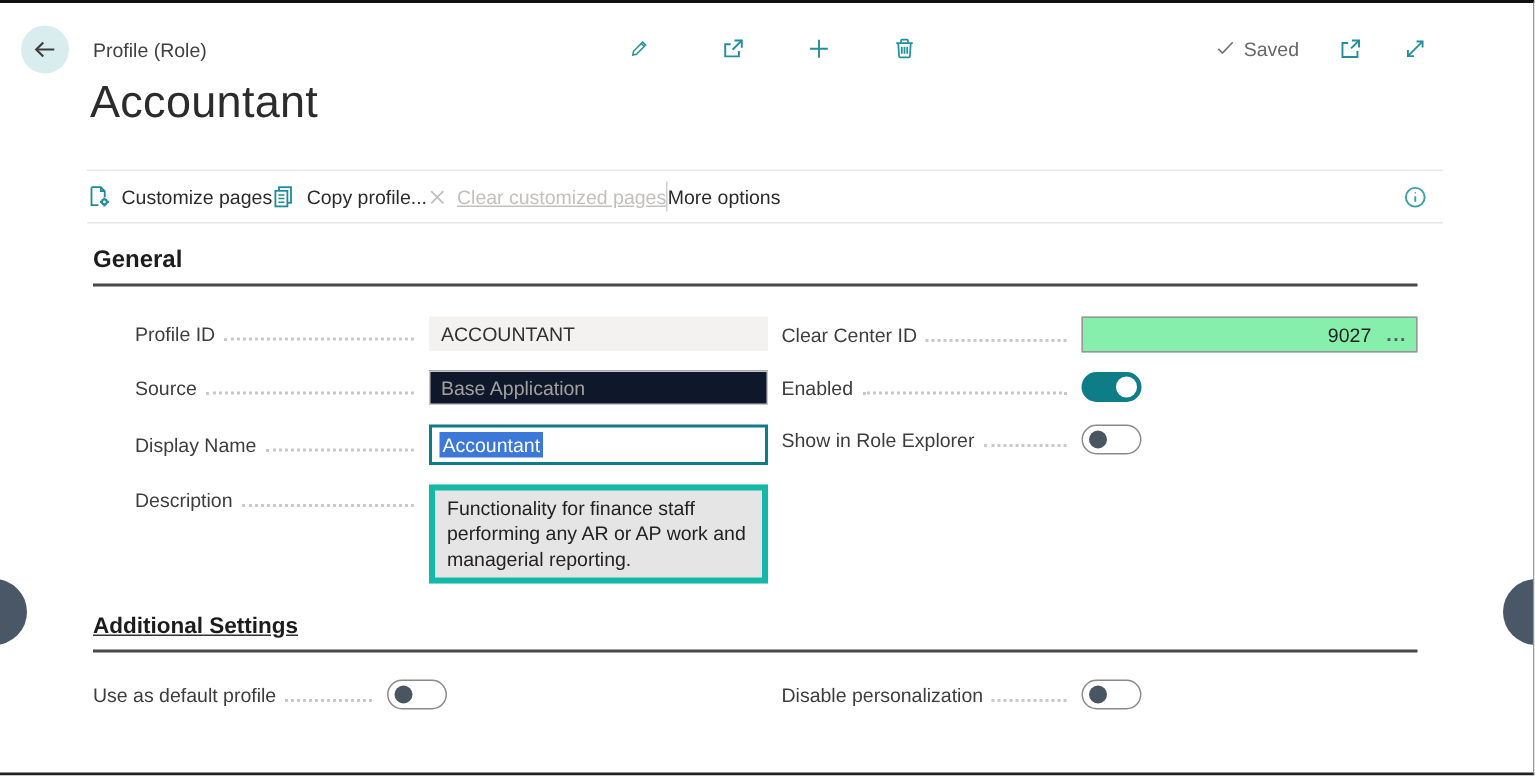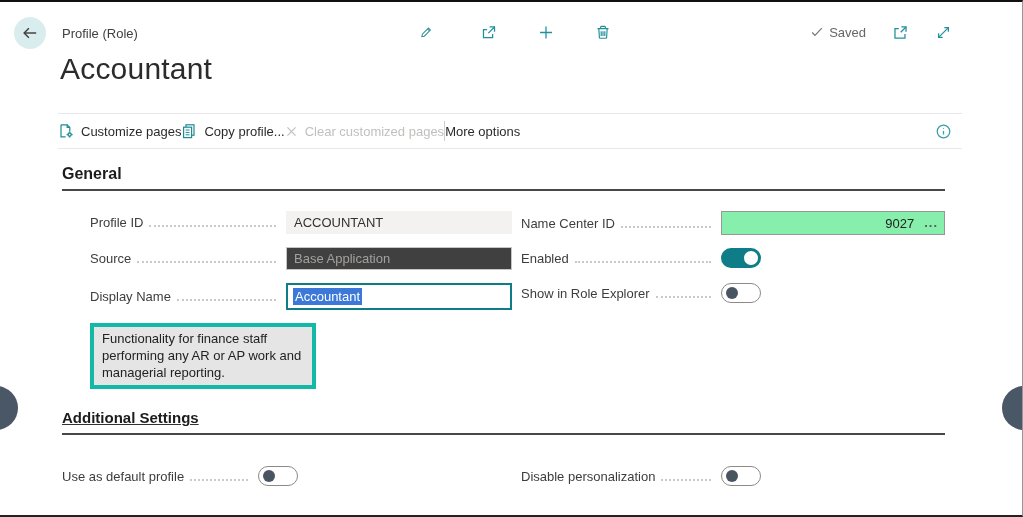--- a/index.html
+++ b/index.html
@@ -40,21 +40,21 @@
     color:#2b2b2b; letter-spacing:0.2px;
   }
 
   
   .toolbar {
     position:absolute; left:58px; top:111px; width:904px; height:36px;
     border-top:1px solid #e8e8e8; border-bottom:1px solid #e8e8e8;
     display:flex; align-items:center; font-size:13px; color:#2b2b2b;
   }
   .tb-item { display:flex; align-items:center; gap:7px; background:none; border:none; font-size:13px; color:#2b2b2b; cursor:pointer; font-family:inherit; }
-  .tb-item.disabled { color:#c2c0be; cursor:default; }
+  .tb-item.disabled { color:#c2c0be; cursor:default;text-decoration:underline; }
   .tb-sep { width:1px; height:20px; background:#cfcfcf; }
   .tb-info { margin-left:auto; margin-right:10px; }
 
   
   .section { position:absolute; left:62px; width:883px; }
   .section-general { top:163px; }
   .section-additional { top:407px;text-decoration:underline; }
   .section-heading {
     font-weight:700; color:#1c1c1c; padding-bottom:6px; border-bottom:2px solid #474747;
   }
@@ -74,21 +74,21 @@
 
   .control { width:226px; flex:none; }
   .col-right .control { width:224px; }
 
   .readonly-box {
     height:23px; background:#f3f2f1; display:flex; align-items:center;
     padding:0 8px; font-size:13px; color:#323130;
   }
   .ghost-box {
     height:23px; border:1px solid #c8c6c4; display:flex; align-items:center;
-    padding:0 7px; font-size:13px; color:#a3a19f; background:#404040;
+    padding:0 7px; font-size:13px; color:#a3a19f; background:#0f172a;
   }
   .focused-input {
     height:27px; border:2px solid #0e7d87; display:flex; align-items:center;
     padding:0 5px; font-size:13px; color:#222; background:#fff;
   }
   .focused-input .selected-text { background:#3b78d8; color:#fff; padding:1px 2px; }
   .textarea-box {
     min-height:57px; border:4px solid #14b8a6; padding:3px 8px 4px 8px;
     font-size:13px; line-height:17px; color:#222; background:#e5e5e5;
   }
@@ -100,21 +100,21 @@
   .assist-box .assist-dots { color:#5a5a5a; letter-spacing:1px; font-weight:700; line-height:8px; cursor:pointer; background:none; border:none; font-size:13px; }
 
   
   .toggle { position:relative; width:40px; height:20px; border-radius:10px; cursor:pointer; flex:none; }
   .toggle.on { background:#0e7d87; }
   .toggle.on .knob { position:absolute; right:3px; top:3px; width:14px; height:14px; border-radius:50%; background:#fff; }
   .toggle.off { background:#fff; border:1px solid #8c8a88; }
   .toggle.off .knob { position:absolute; left:4px; top:3px; width:12px; height:12px; border-radius:50%; background:#4a5562; }
   .col-right .field-row.toggle-row { margin-bottom:15px; }
 
-  .bottom-row { position:relative; margin-top:31px; height:24px; }
+  .bottom-row { position:relative; margin-top:18px; height:24px; }
   .bottom-left { position:absolute; left:0; display:flex; align-items:center; }
   .bottom-right { position:absolute; left:459px; display:flex; align-items:center; }
 
   
   .side-circle {
     position:absolute; width:44px; height:44px; border-radius:50%;
     background:#4a5766; top:384px; border:none; cursor:pointer;
     display:flex; align-items:center; justify-content:center; color:#fff;
   }
   .side-circle.left { left:-26px; }
@@ -277,30 +277,34 @@
           <div class="field-label">
             <span>Display Name</span>
             <span class="leader"></span>
           </div>
           <div class="control focused-input">
             <span class="selected-text">Accountant</span>
           </div>
         </div>
 
         <div class="field-row top-align">
+          <div class="field-label">
+            <span>Description</span>
+            <span class="leader"></span>
+          </div>
           <div class="control textarea-box">Functionality for finance staff performing any AR or AP work and managerial reporting.</div>
         </div>
 
       </div>
 
       <div class="col-right">
 
         <div class="field-row">
           <div class="field-label">
-            <span>Name Center ID</span>
+            <span>Clear Center ID</span>
             <span class="leader"></span>
           </div>
           <div class="control assist-box">
             <span class="num-value">9027</span>
             <button class="assist-dots">...</button>
           </div>
         </div>
 
         <div class="field-row toggle-row">
           <div class="field-label">

